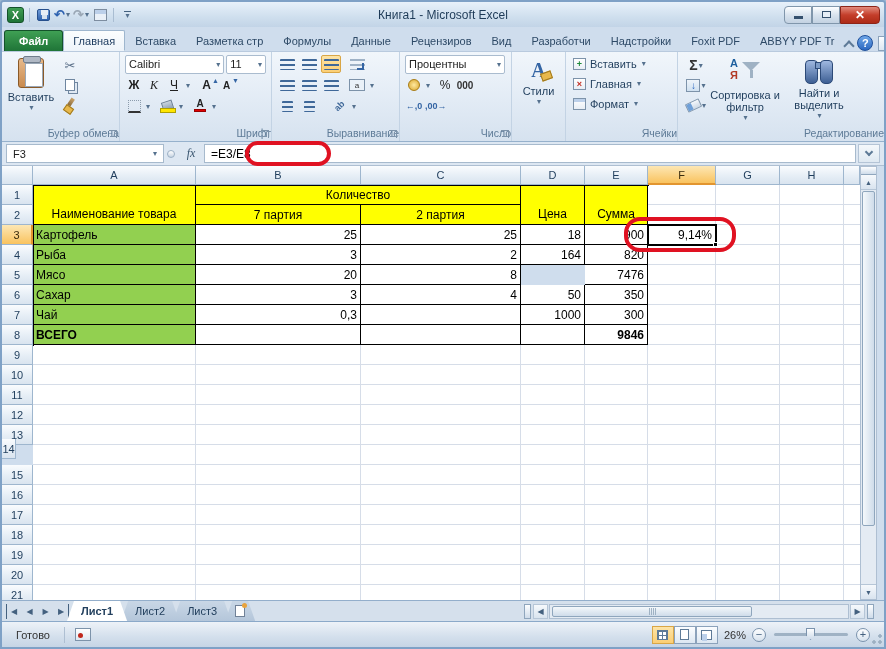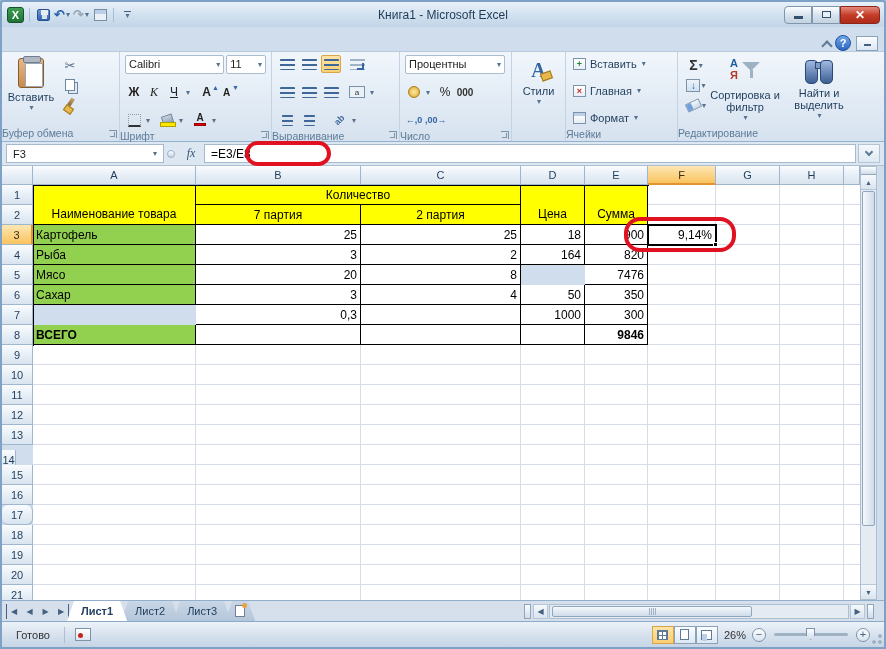--- a/index.html
+++ b/index.html
@@ -39,28 +39,28 @@
   .tabrow-right{margin-left:auto;display:flex;align-items:center;gap:5px;padding-right:6px;}
   .chevron-up{width:8px;height:8px;position:relative;}
   .chevron-up:before{content:"";position:absolute;left:1px;top:3px;width:6px;height:6px;border-left:2px solid #5e7a97;border-top:2px solid #5e7a97;transform:rotate(45deg);}
   .help-btn{width:16px;height:16px;border-radius:50%;background:linear-gradient(#6fa7e8,#2b67c0);border:1px solid #1d4f9b;color:#fff;font-size:11px;font-weight:bold;display:flex;align-items:center;justify-content:center;}
   .swbtn{width:22px;height:15px;border:1px solid #8ba2bb;background:linear-gradient(#fbfdff,#dce7f2);display:flex;align-items:center;justify-content:center;font-size:10px;color:#334f6d;}
   .swbtn .glyph-min{width:7px;height:2px;margin-top:4px;background:#44617f;}
   
   .ribbon{position:absolute;left:0;right:0;top:49px;height:91px;background:linear-gradient(#f1f6fb,#e2ebf5 55%,#d6e2ef);border-top:1px solid #b9cade;border-bottom:1px solid #96b1cc;display:flex;}
   .rgroup{position:relative;height:100%;border-right:1px solid #c3d3e4;display:flex;flex-direction:column;}
   .rgc{flex:1;display:flex;padding:2px 3px 0 3px;gap:2px;}
-  .rgl{height:17px;display:flex;align-items:center;justify-content:flex-start;font-size:10.5px;color:#5e7society;color:#5e7b97;position:relative;}
+  .rgl{height:17px;display:flex;align-items:center;justify-content:flex-end;font-size:10.5px;color:#5e7society;color:#5e7b97;position:relative;}
   .launcher{position:absolute;right:2px;bottom:3px;width:8px;height:8px;border-left:1px solid #7d93aa;border-bottom:1px solid #7d93aa;transform:rotate(180deg);}
   .launcher:after{content:"";position:absolute;left:1px;top:1px;width:4px;height:4px;border-left:1px solid #7d93aa;border-top:1px solid #7d93aa;}
   .bigbtn{width:52px;display:flex;flex-direction:column;align-items:center;justify-content:flex-start;font-size:11px;color:#1f3d5c;border:1px solid transparent;border-radius:3px;padding-top:3px;}
   .bigbtn .cap{margin-top:3px;text-align:center;line-height:12px;}
   .minicol{display:flex;flex-direction:column;gap:2px;padding-top:2px;}
   .minibtn{width:22px;height:18px;display:flex;align-items:center;justify-content:center;border-radius:2px;font-size:12px;}
-  .row3{display:flex;flex-direction:column;gap:8px;width:100%;}
+  .row3{display:flex;flex-direction:column;gap:1px;width:100%;}
   .rrow{display:flex;align-items:center;gap:2px;height:20px;}
   
   .ic-clipboard{width:26px;height:30px;background:linear-gradient(#e7b98a,#c98a4e);border:1px solid #8a5a28;border-radius:3px;position:relative;}
   .ic-clipboard:before{content:"";position:absolute;left:4px;top:-3px;width:16px;height:5px;background:#b0b8c4;border:1px solid #707d8c;border-radius:2px;}
   .ic-clipboard:after{content:"";position:absolute;left:6px;top:4px;width:16px;height:22px;background:#fff;border:1px solid #9aa7b6;}
   .ic-scissors{color:#5a6f88;font-size:13px;}
   .ic-copy{width:10px;height:12px;background:#fff;border:1px solid #6f86a0;box-shadow:3px 3px 0 -1px #dfe8f2,3px 3px 0 0 #6f86a0;}
   .ic-brush{width:14px;height:14px;position:relative;}
   .ic-brush:before{content:"";position:absolute;left:6px;top:0;width:4px;height:8px;background:linear-gradient(#caa36a,#8a6a3a);transform:rotate(35deg);}
   .ic-brush:after{content:"";position:absolute;left:1px;top:8px;width:7px;height:5px;background:#e8b84b;border:1px solid #a07a20;transform:rotate(35deg);}
@@ -225,20 +225,34 @@
           <span class="glyph-min"></span>
         </div>
       <div class="wbtn">
           <span class="glyph-restore"></span>
         </div>
       <div class="wbtn close">✕</div>
     </div>
   </div>
 
   <div class="tabrow">
+    <div id="tabstrip" style="display:flex;align-items:flex-end;">
+        <div class="rtab file">Файл</div>
+        <div class="rtab active">Главная</div>
+        <div class="rtab">Вставка</div>
+        <div class="rtab">Разметка стр</div>
+        <div class="rtab">Формулы</div>
+        <div class="rtab">Данные</div>
+        <div class="rtab">Рецензиров</div>
+        <div class="rtab">Вид</div>
+        <div class="rtab">Разработчи</div>
+        <div class="rtab">Надстройки</div>
+        <div class="rtab">Foxit PDF</div>
+        <div class="rtab">ABBYY PDF Tr</div>
+      </div>
     <div class="tabrow-right">
       <div class="chevron-up"></div>
       <div class="help-btn">?</div>
       <div class="swbtn">
           <span class="glyph-min"></span>
         </div>
 
     </div>
   </div>
 
@@ -523,24 +537,24 @@
       <div class="rhdr" style="left: 0px; top: 79px; width: 31px; height: 20px;">4</div>
       <div class="rhdr" style="left: 0px; top: 99px; width: 31px; height: 20px;">5</div>
       <div class="rhdr" style="left: 0px; top: 119px; width: 31px; height: 20px;">6</div>
       <div class="rhdr" style="left: 0px; top: 139px; width: 31px; height: 20px;">7</div>
       <div class="rhdr" style="left: 0px; top: 159px; width: 31px; height: 20px;">8</div>
       <div class="rhdr" style="left: 0px; top: 179px; width: 31px; height: 20px;">9</div>
       <div class="rhdr" style="left: 0px; top: 199px; width: 31px; height: 20px;">10</div>
       <div class="rhdr" style="left: 0px; top: 219px; width: 31px; height: 20px;">11</div>
       <div class="rhdr" style="left: 0px; top: 239px; width: 31px; height: 20px;">12</div>
       <div class="rhdr" style="left: 0px; top: 259px; width: 31px; height: 20px;">13</div>
-      <div class="rhdr" style="left: 0px; top: 284px; width: 14px; height: 20px;">14</div>
+      <div class="rhdr" style="left: 0px; top: 273px; width: 14px; height: 20px;">14</div>
       <div class="rhdr" style="left: 0px; top: 299px; width: 31px; height: 20px;">15</div>
       <div class="rhdr" style="left: 0px; top: 319px; width: 31px; height: 20px;">16</div>
-      <div class="rhdr" style="left: 0px; top: 339px; width: 31px; height: 20px; border-radius: 6px;">17</div>
+      <div class="rhdr" style="left: 0px; top: 339px; width: 31px; height: 20px;">17</div>
       <div class="rhdr" style="left: 0px; top: 359px; width: 31px; height: 20px;">18</div>
       <div class="rhdr" style="left: 0px; top: 379px; width: 31px; height: 20px;">19</div>
       <div class="rhdr" style="left: 0px; top: 399px; width: 31px; height: 20px;">20</div>
       <div class="rhdr" style="left: 0px; top: 419px; width: 31px; height: 20px; text-decoration: underline;">21</div>
       <div class="cell tbl bg-yellow a-center v-bottom" style="left: 31px; top: 19px; width: 163px; height: 40px;">Наименование товара</div>
       <div class="cell tbl bg-yellow a-center" style="left: 194px; top: 19px; width: 325px; height: 20px; text-align: center;">Количество</div>
       <div class="cell tbl bg-yellow a-center v-bottom" style="left: 519px; top: 19px; width: 64px; height: 40px;">Цена</div>
       <div class="cell tbl bg-yellow a-center v-bottom" style="left: 583px; top: 19px; width: 63px; height: 40px;">Сумма</div>
       <div class="cell" style="left: 646px; top: 19px; width: 68px; height: 20px;"></div>
       <div class="cell" style="left: 714px; top: 19px; width: 64px; height: 20px;"></div>
@@ -581,20 +595,21 @@
       <div class="cell" style="left: 842px; top: 99px; width: 16px; height: 20px; border-right: none;"></div>
       <div class="cell tbl bg-green" style="left: 31px; top: 119px; width: 163px; height: 20px;">Сахар</div>
       <div class="cell tbl a-right" style="left: 194px; top: 119px; width: 165px; height: 20px;">3</div>
       <div class="cell tbl a-right" style="left: 359px; top: 119px; width: 160px; height: 20px;">4</div>
       <div class="cell tbl a-right" style="left: 519px; top: 119px; width: 64px; height: 20px;">50</div>
       <div class="cell tbl a-right" style="left: 583px; top: 119px; width: 63px; height: 20px;">350</div>
       <div class="cell" style="left: 646px; top: 119px; width: 68px; height: 20px;"></div>
       <div class="cell" style="left: 714px; top: 119px; width: 64px; height: 20px;"></div>
       <div class="cell" style="left: 778px; top: 119px; width: 64px; height: 20px;"></div>
       <div class="cell" style="left: 842px; top: 119px; width: 16px; height: 20px; border-right: none;"></div>
+      <div class="cell tbl bg-green" style="left: 31px; top: 139px; width: 163px; height: 20px;">Чай</div>
       <div class="cell tbl a-right" style="left: 194px; top: 139px; width: 165px; height: 20px;">0,3</div>
       <div class="cell tbl" style="left: 359px; top: 139px; width: 160px; height: 20px;"></div>
       <div class="cell tbl a-right" style="left: 519px; top: 139px; width: 64px; height: 20px;">1000</div>
       <div class="cell tbl a-right" style="left: 583px; top: 139px; width: 63px; height: 20px;">300</div>
       <div class="cell" style="left: 646px; top: 139px; width: 68px; height: 20px;"></div>
       <div class="cell" style="left: 714px; top: 139px; width: 64px; height: 20px;"></div>
       <div class="cell" style="left: 778px; top: 139px; width: 64px; height: 20px;"></div>
       <div class="cell" style="left: 842px; top: 139px; width: 16px; height: 20px; border-right: none;"></div>
       <div class="cell tbl bg-green bold" style="left: 31px; top: 159px; width: 163px; height: 20px;">ВСЕГО</div>
       <div class="cell tbl" style="left: 194px; top: 159px; width: 165px; height: 20px;"></div>

